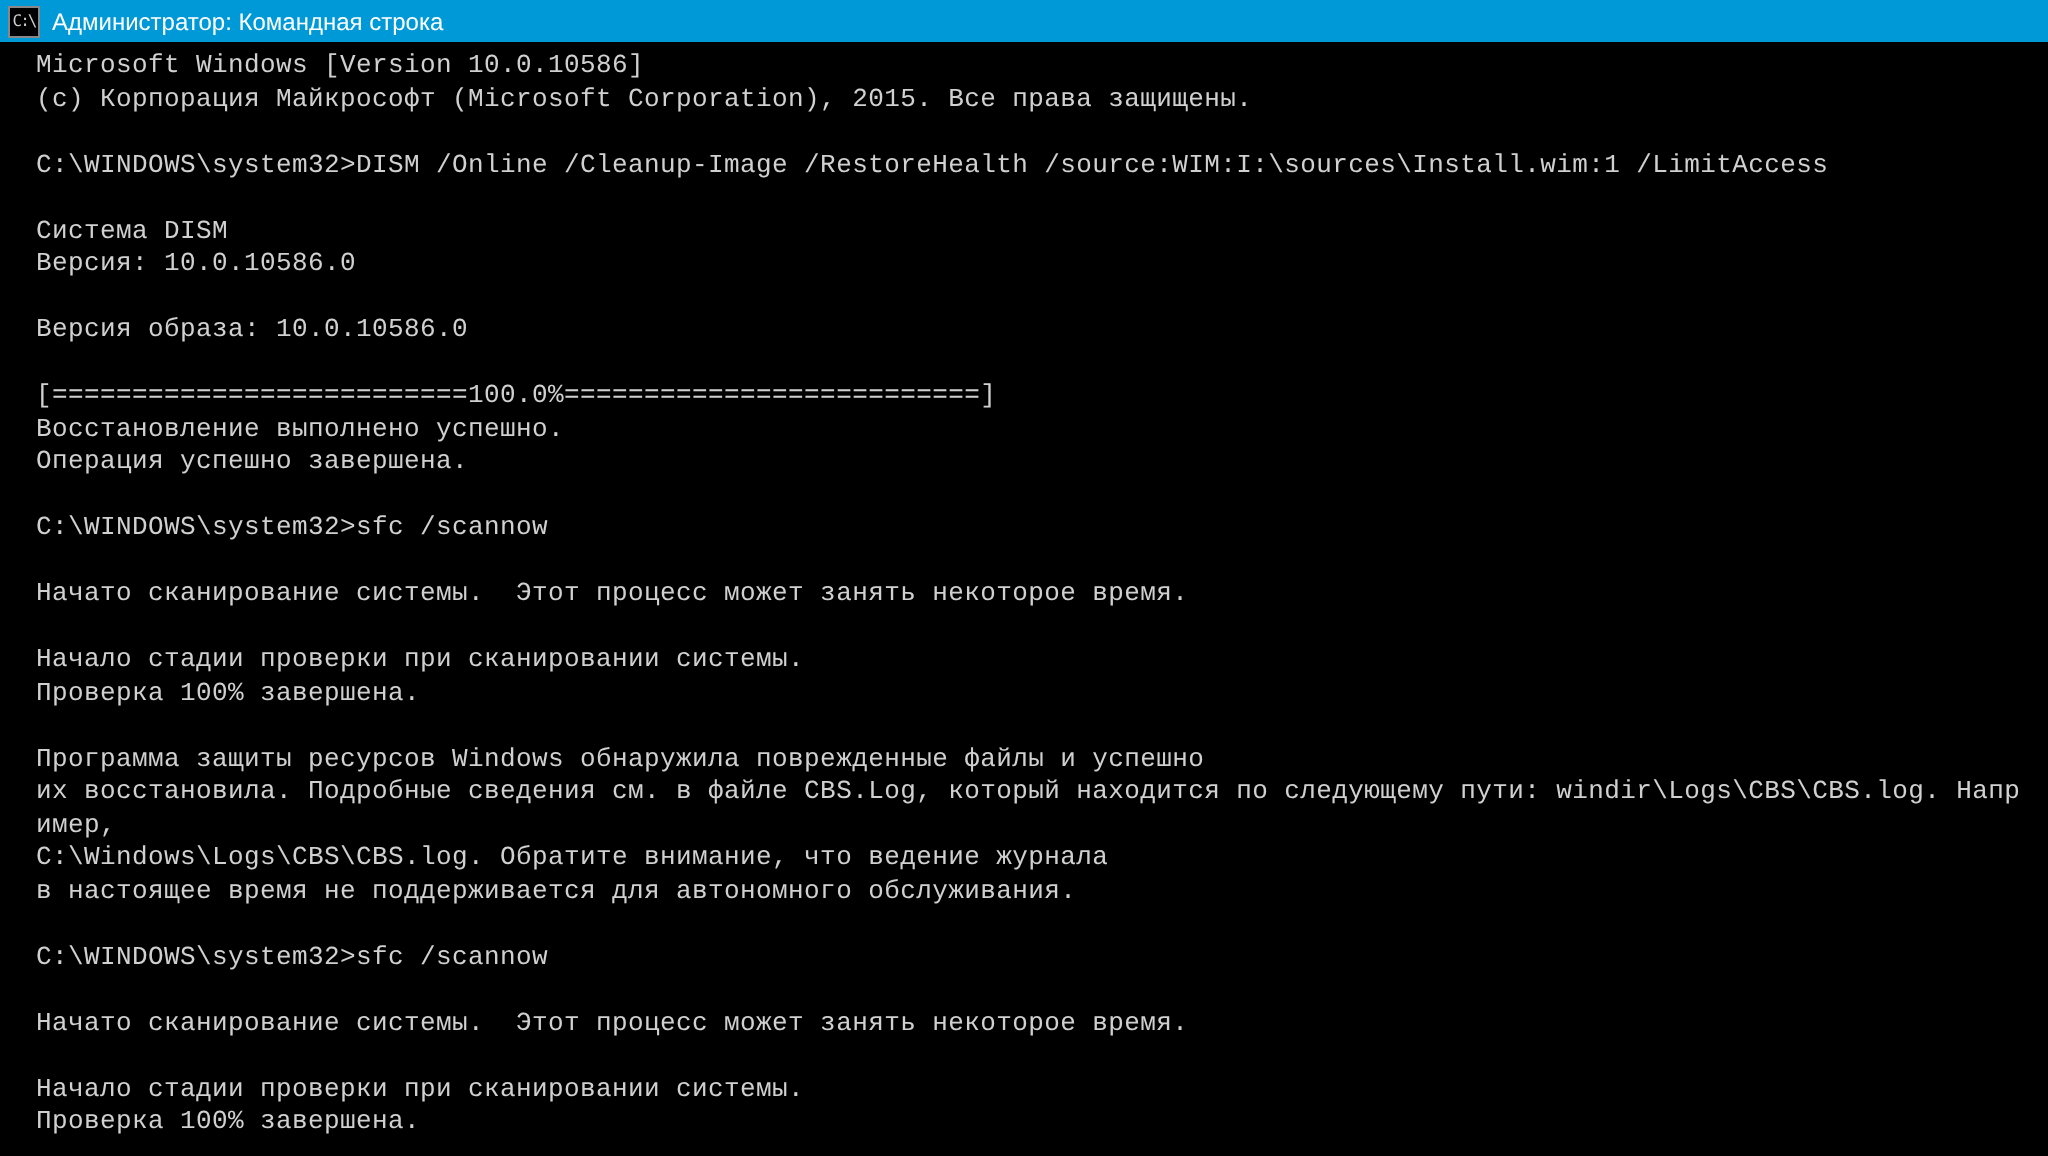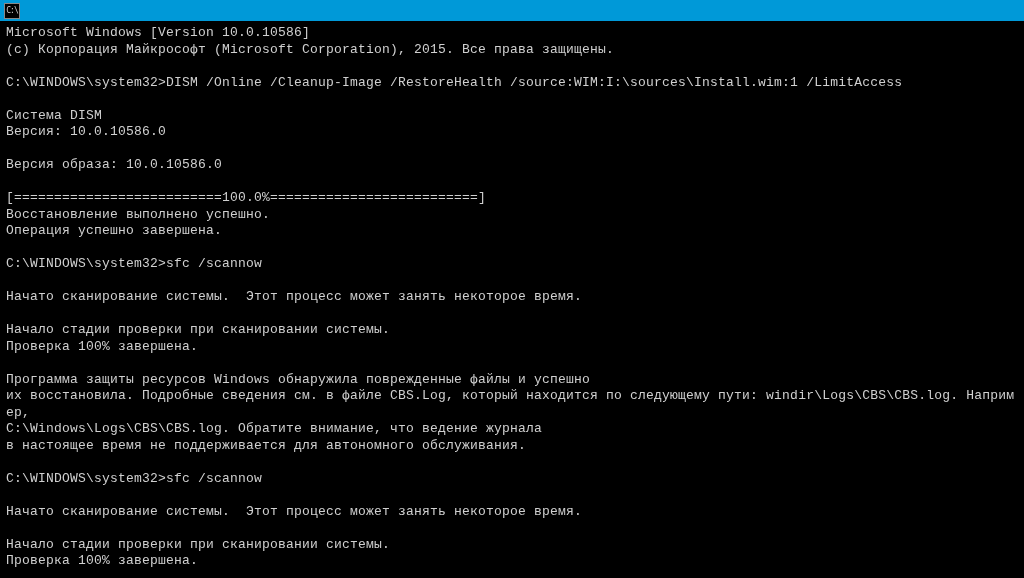--- a/index.html
+++ b/index.html
@@ -42,25 +42,27 @@
     .terminal {
       padding: 4px 6px;
       color: #d0d0d0;
       line-height: 16.5px;
       white-space: pre-wrap;
       word-break: break-all;
       letter-spacing: 0.2px;
     }
     .line {
       min-height: 16.5px;
+      margin-left: 12px;
     }
     @keyframes blink {
       50% { opacity: 0; }
     }
   </style>
 </head>
 <body>
 
 <div class="titlebar">
   <span class="titlebar-icon">C:\</span>
+  <span>Администратор: Командная строка</span>
 </div>
 
 <div class="terminal" id="terminal-body"><div class="line">Microsoft Windows [Version 10.0.10586]</div><div class="line">(c) Корпорация Майкрософт (Microsoft Corporation), 2015. Все права защищены.</div><div class="line"></div><div class="line">C:\WINDOWS\system32&gt;DISM /Online /Cleanup-Image /RestoreHealth /source:WIM:I:\sources\Install.wim:1 /LimitAccess</div><div class="line"></div><div class="line">Cистема DISM</div><div class="line">Версия: 10.0.10586.0</div><div class="line"></div><div class="line">Версия образа: 10.0.10586.0</div><div class="line"></div><div class="line">[==========================100.0%==========================]</div><div class="line">Восстановление выполнено успешно.</div><div class="line">Операция успешно завершена.</div><div class="line"></div><div class="line">C:\WINDOWS\system32&gt;sfc /scannow</div><div class="line"></div><div class="line">Начато сканирование системы.  Этот процесс может занять некоторое время.</div><div class="line"></div><div class="line">Начало стадии проверки при сканировании системы.</div><div class="line">Проверка 100% завершена.</div><div class="line"></div><div class="line">Программа защиты ресурсов Windows обнаружила поврежденные файлы и успешно</div><div class="line">их восстановила. Подробные сведения см. в файле CBS.Log, который находится по следующему пути: windir\Logs\CBS\CBS.log. Например,</div><div class="line">C:\Windows\Logs\CBS\CBS.log. Обратите внимание, что ведение журнала</div><div class="line">в настоящее время не поддерживается для автономного обслуживания.</div><div class="line"></div><div class="line">C:\WINDOWS\system32&gt;sfc /scannow</div><div class="line"></div><div class="line">Начато сканирование системы.  Этот процесс может занять некоторое время.</div><div class="line"></div><div class="line">Начало стадии проверки при сканировании системы.</div><div class="line">Проверка 100% завершена.</div><div class="line"></div></div>
 
 </body></html>

